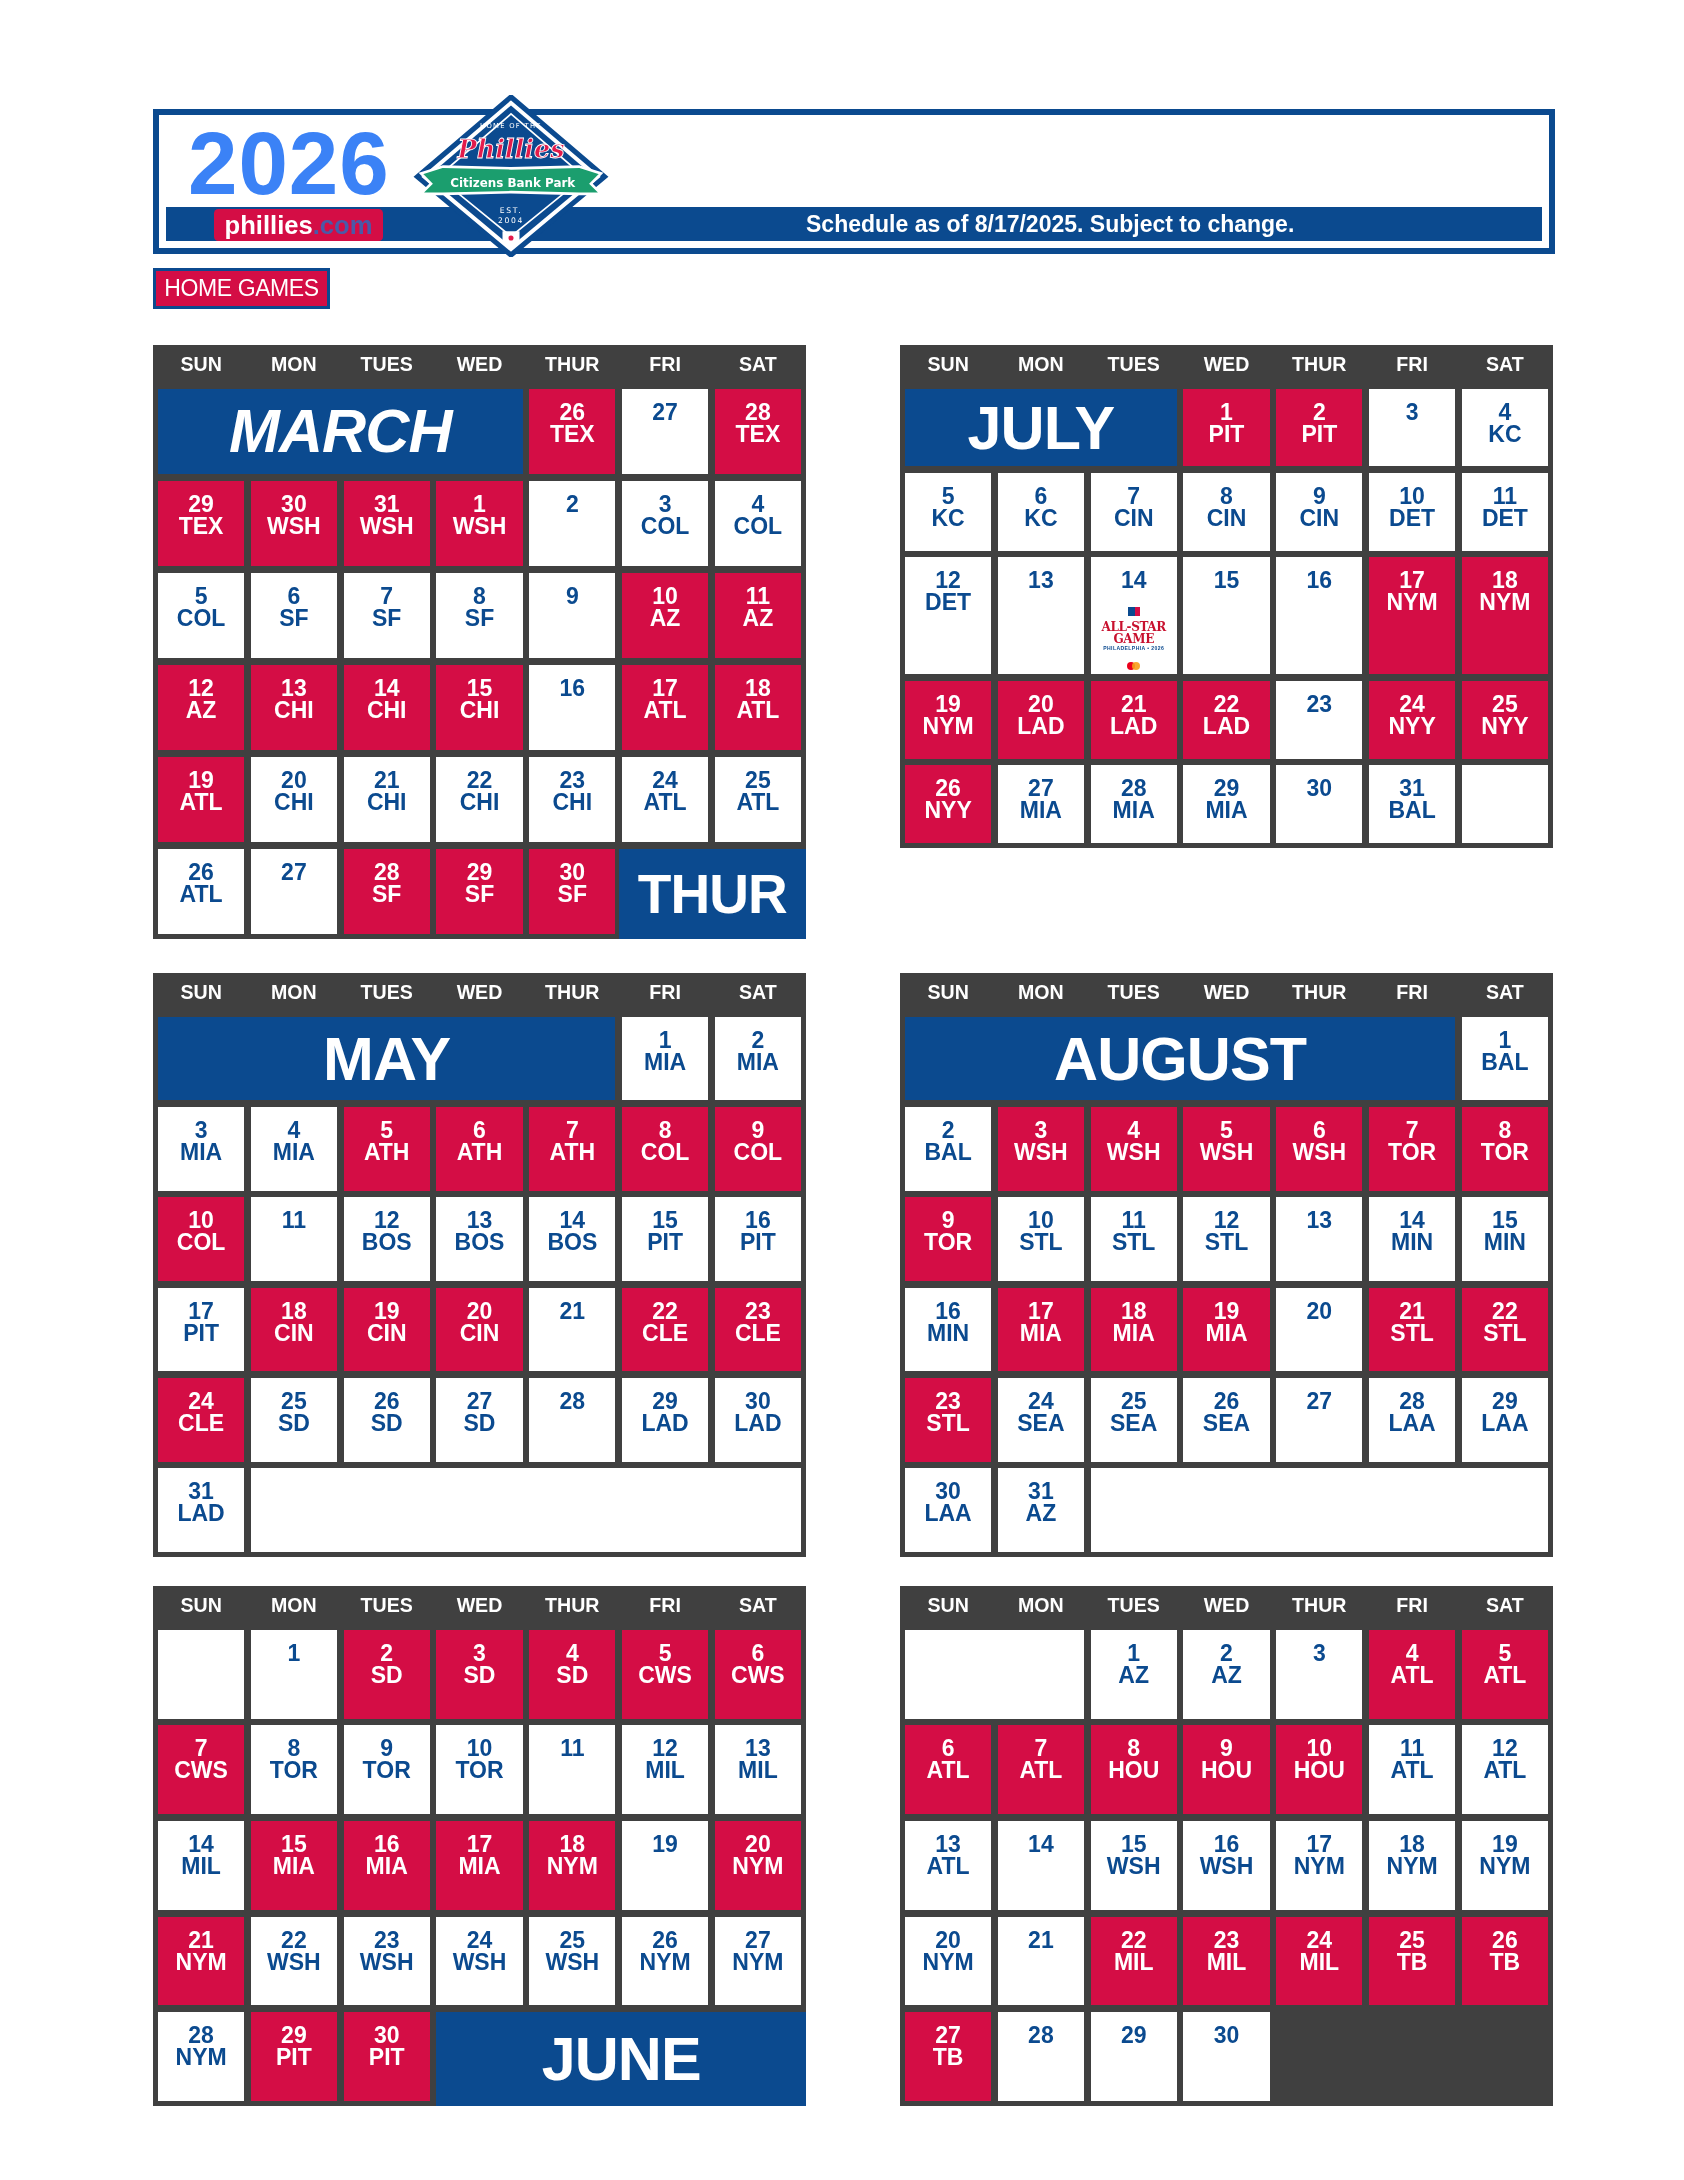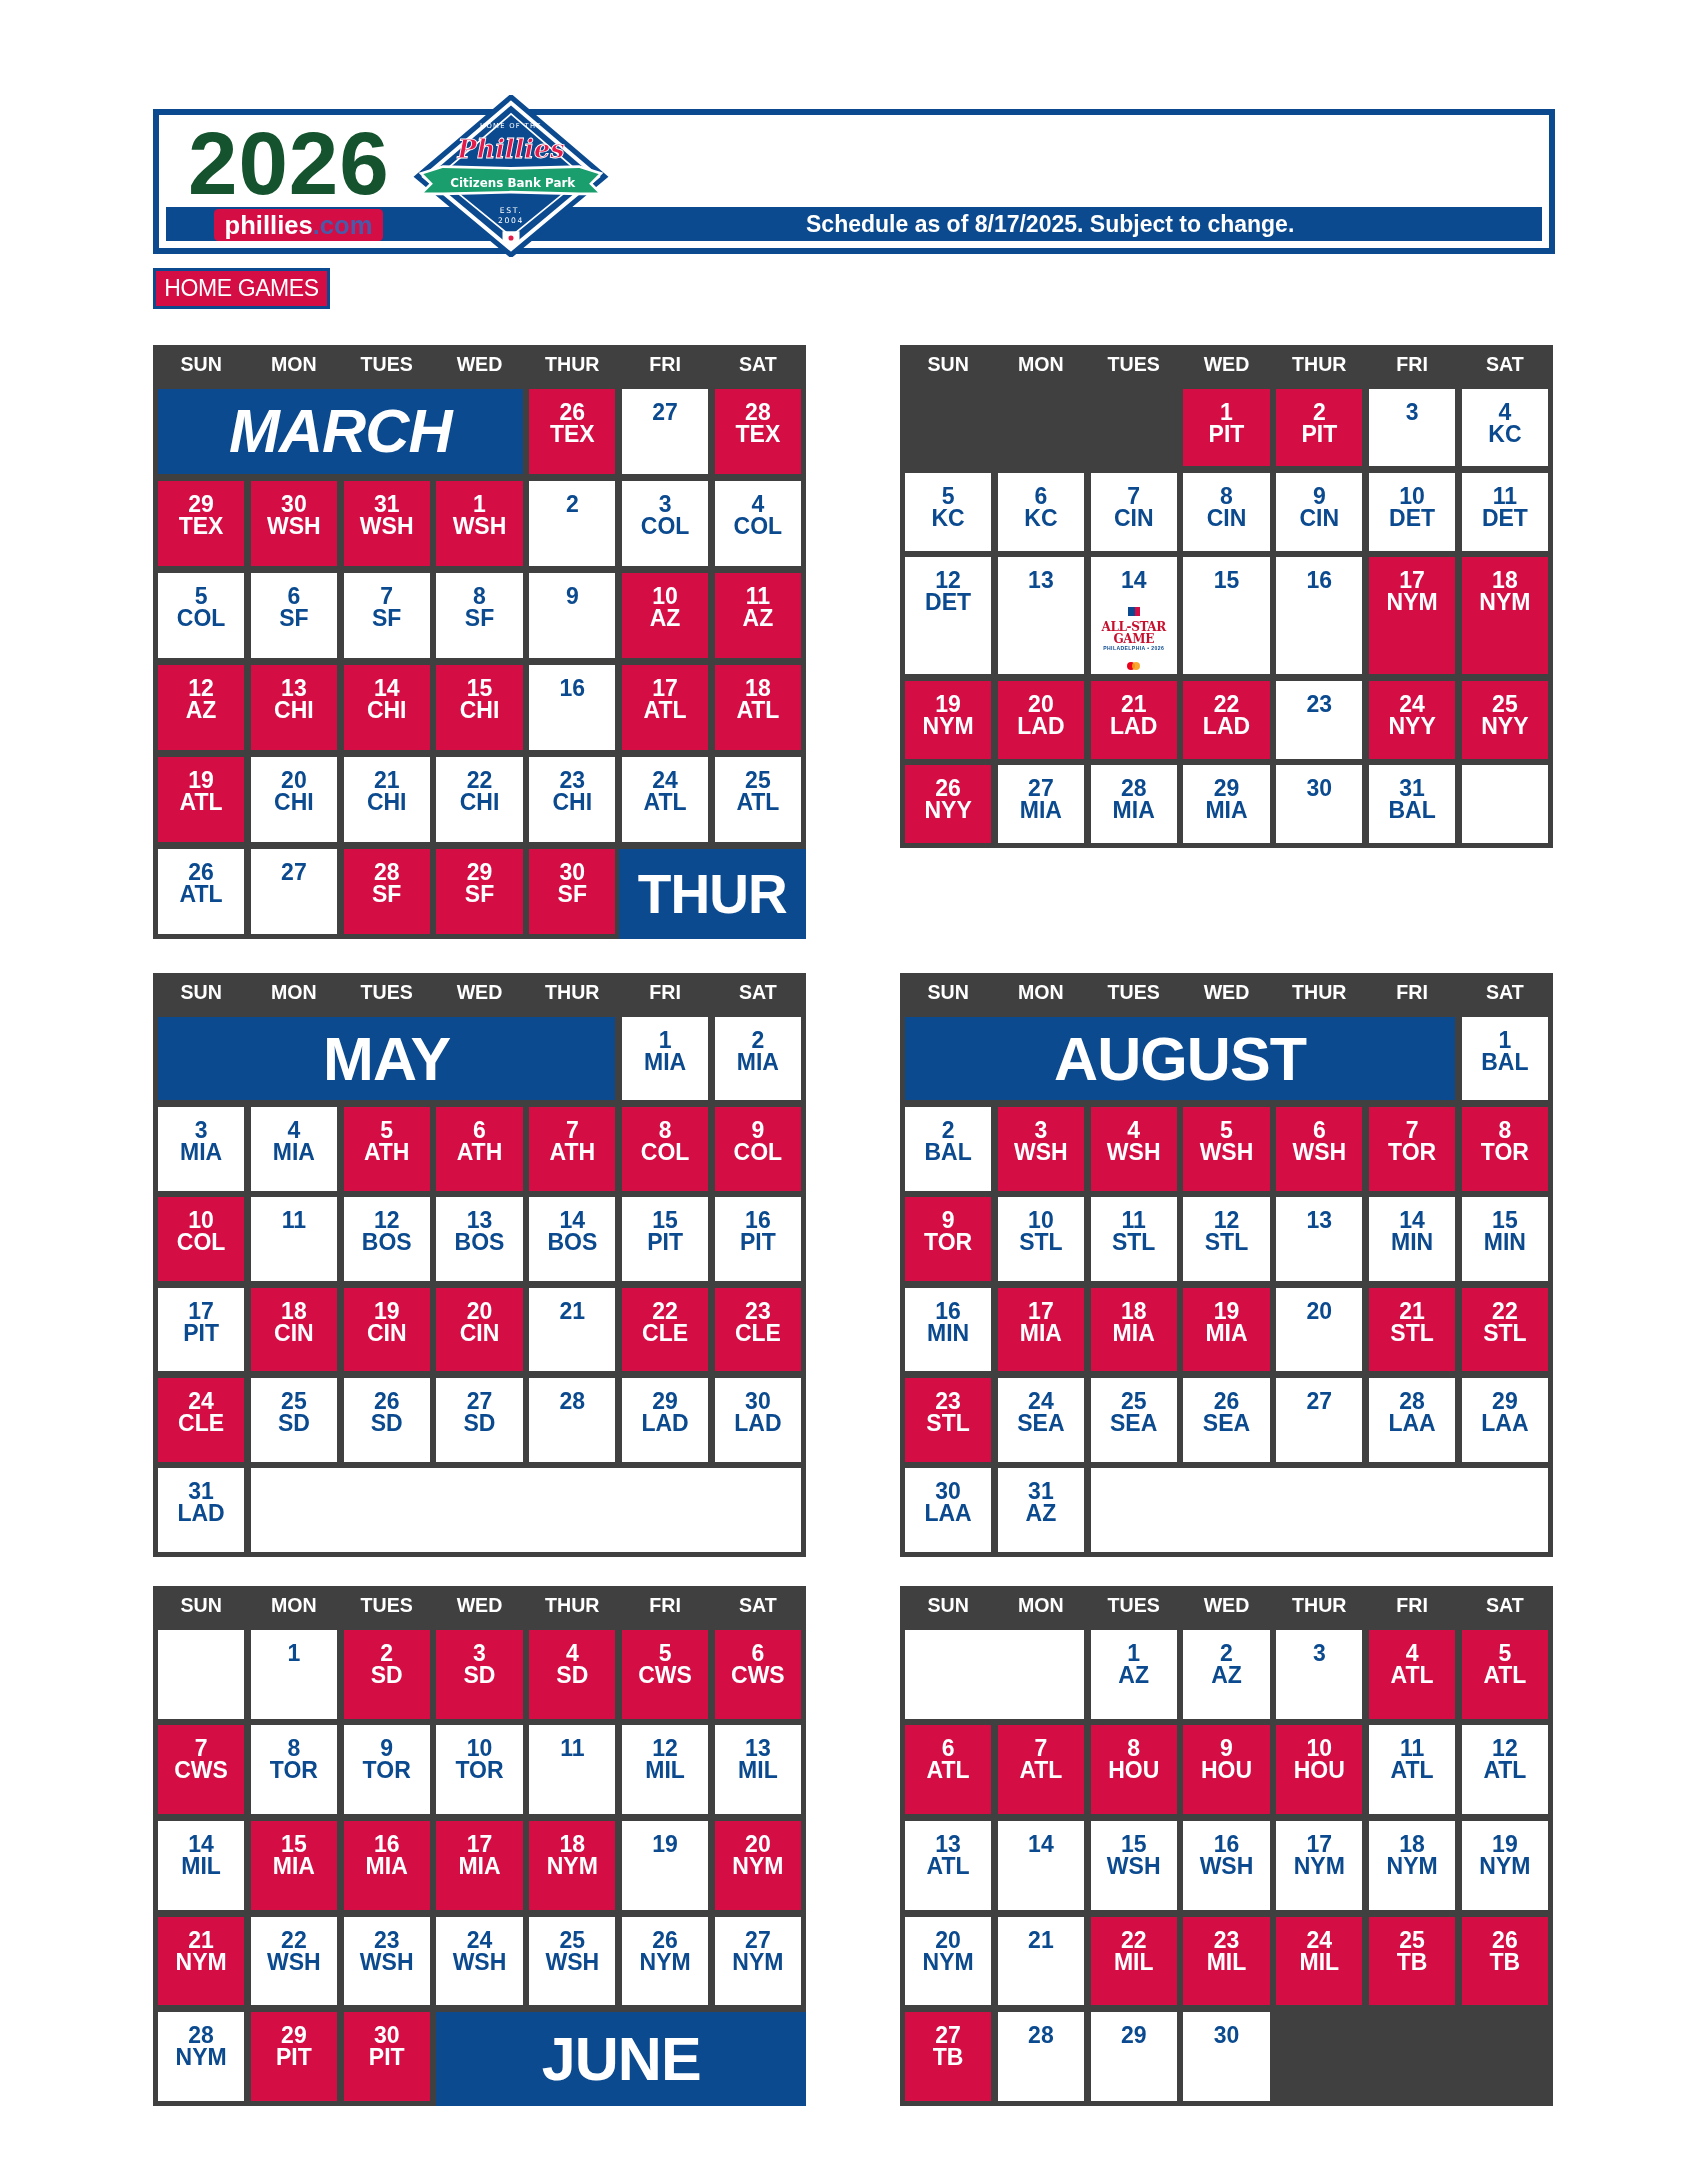--- a/index.html
+++ b/index.html
@@ -10,21 +10,21 @@
   .banner {
     position: absolute; left: 153px; top: 109px; width: 1402px; height: 145px;
     border: 6.8px solid #0b4a8f; background: #fff;
   }
   .banner .strip {
     position: absolute; left: 6.8px; right: 6.8px; top: 92px; height: 34px;
     background: #0b4a8f;
   }
   .year {
     position: absolute; left: 29px; top: -3.4px; font-size: 89px; font-weight: 700;
-    color: #14532d; letter-spacing: 0.9px; line-height: 102px;
+    color: #3b82f6; letter-spacing: 0.9px; line-height: 102px;
   }
   .site-badge {
     position: absolute; left: 55px; top: 94px; width: 169px; height: 32px;
     background: #d40d45; border-radius: 4.3px; color: #fff; font-weight: 700;
     font-size: 25.6px; line-height: 32px; text-align: center; letter-spacing: 0;
   }
   .site-badge .dot-com { color: #4a5aa8; }
   .title {
     position: absolute; left: 465px; top: -3.4px; font-size: 89px; font-weight: 700;
     color: #d40d45; line-height: 102px; letter-spacing: 0.9px; white-space: nowrap;
@@ -150,20 +150,21 @@
   </div>
 
 <div class="panel" id="p-jul" style="left:900px;top:345px;width:653px;height:503px;grid-template-rows:37px repeat(5,1fr);">
     <div class="dow">SUN</div>
     <div class="dow">MON</div>
     <div class="dow">TUES</div>
     <div class="dow">WED</div>
     <div class="dow">THUR</div>
     <div class="dow">FRI</div>
     <div class="dow">SAT</div>
+    <div class="month-block" style="grid-area: 2 / 1 / span 1 / span 3;">JULY</div>
     <div class="cell home" style="grid-area: 2 / 4;"><span class="day">1</span><span class="opp">PIT</span></div>
     <div class="cell home" style="grid-area: 2 / 5;"><span class="day">2</span><span class="opp">PIT</span></div>
     <div class="cell" style="grid-area: 2 / 6;"><span class="day">3</span><span class="opp"></span></div>
     <div class="cell" style="grid-area: 2 / 7;"><span class="day">4</span><span class="opp">KC</span></div>
     <div class="cell" style="grid-area: 3 / 1;"><span class="day">5</span><span class="opp">KC</span></div>
     <div class="cell" style="grid-area: 3 / 2;"><span class="day">6</span><span class="opp">KC</span></div>
     <div class="cell" style="grid-area: 3 / 3;"><span class="day">7</span><span class="opp">CIN</span></div>
     <div class="cell" style="grid-area: 3 / 4;"><span class="day">8</span><span class="opp">CIN</span></div>
     <div class="cell" style="grid-area: 3 / 5;"><span class="day">9</span><span class="opp">CIN</span></div>
     <div class="cell" style="grid-area: 3 / 6;"><span class="day">10</span><span class="opp">DET</span></div>

